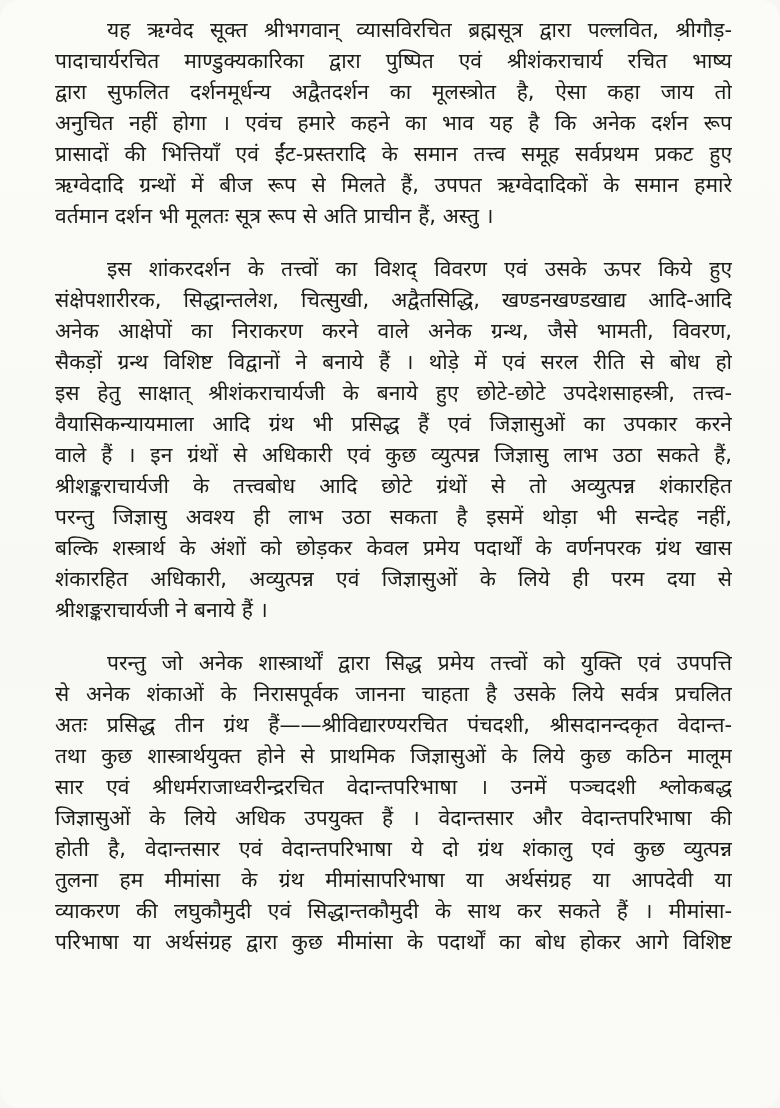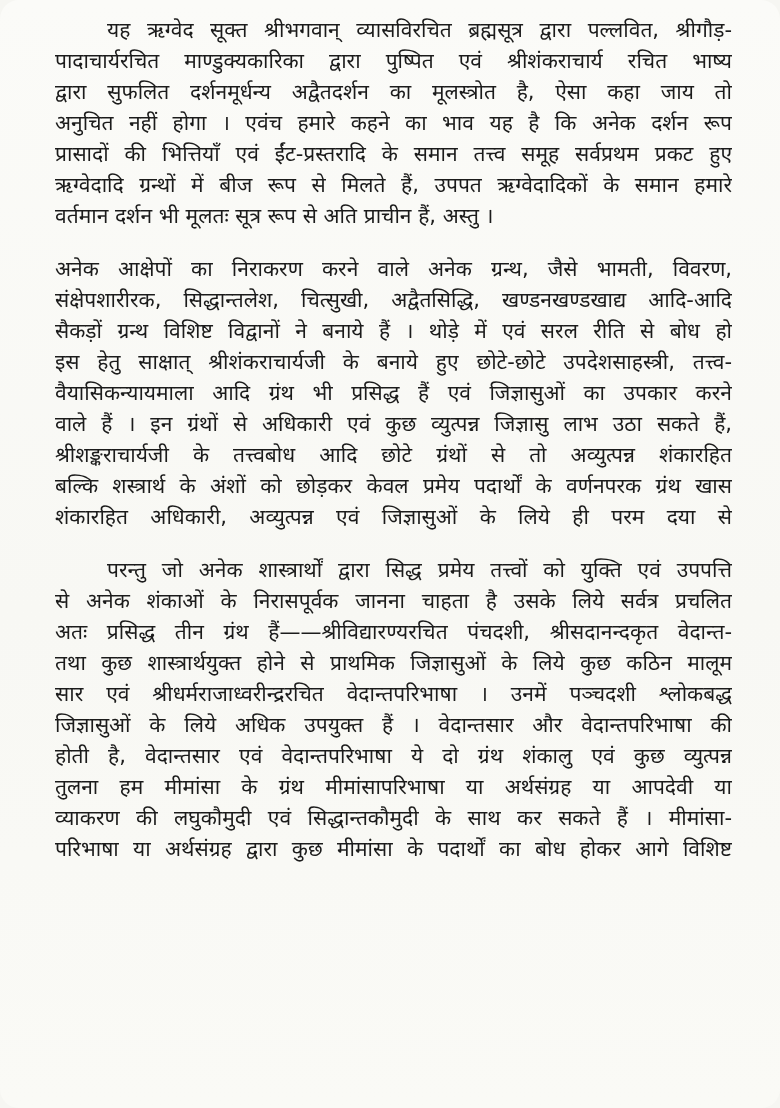--- a/index.html
+++ b/index.html
@@ -53,29 +53,32 @@
       <div class="paragraph">
         <div class="line justified first">यह ऋग्वेद सूक्त श्रीभगवान् व्यासविरचित ब्रह्मसूत्र द्वारा पल्लवित, श्रीगौड़-</div>
         <div class="line justified">पादाचार्यरचित माण्डुक्यकारिका द्वारा पुष्पित एवं  श्रीशंकराचार्य रचित भाष्य</div>
         <div class="line justified">द्वारा सुफलित दर्शनमूर्धन्य अद्वैतदर्शन का  मूलस्त्रोत है,  ऐसा कहा  जाय  तो</div>
         <div class="line justified">अनुचित नहीं होगा । एवंच हमारे कहने का भाव यह है  कि  अनेक दर्शन  रूप</div>
         <div class="line justified">प्रासादों की भित्तियाँ एवं ईंट-प्रस्तरादि के समान तत्त्व समूह सर्वप्रथम प्रकट हुए</div>
         <div class="line justified">ऋग्वेदादि ग्रन्थों में बीज रूप से मिलते हैं, उपपत ऋग्वेदादिकों के समान हमारे</div>
         <div class="line justified last">वर्तमान दर्शन भी मूलतः सूत्र रूप से अति प्राचीन हैं, अस्तु ।</div>
       </div>
       <div class="paragraph">
+        <div class="line justified first">इस शांकरदर्शन के तत्त्वों का  विशद्  विवरण एवं  उसके ऊपर  किये हुए</div>
+        <div class="line justified">संक्षेपशारीरक, सिद्धान्तलेश, चित्सुखी, अद्वैतसिद्धि, खण्डनखण्डखाद्य आदि-आदि</div>
         <div class="line justified">अनेक आक्षेपों का निराकरण करने वाले  अनेक ग्रन्थ,  जैसे भामती,  विवरण,</div>
-        <div class="line justified">संक्षेपशारीरक, सिद्धान्तलेश, चित्सुखी, अद्वैतसिद्धि, खण्डनखण्डखाद्य आदि-आदि</div>
         <div class="line justified">सैकड़ों ग्रन्थ विशिष्ट विद्वानों ने बनाये हैं । थोड़े में एवं सरल रीति से  बोध हो</div>
         <div class="line justified">इस हेतु साक्षात् श्रीशंकराचार्यजी के बनाये हुए छोटे-छोटे उपदेशसाहस्त्री, तत्त्व-</div>
         <div class="line justified">वैयासिकन्यायमाला आदि ग्रंथ भी प्रसिद्ध हैं  एवं  जिज्ञासुओं का  उपकार करने</div>
         <div class="line justified">वाले हैं । इन ग्रंथों से अधिकारी एवं कुछ व्युत्पन्न जिज्ञासु  लाभ उठा सकते हैं,</div>
         <div class="line justified">श्रीशङ्कराचार्यजी के तत्त्वबोध आदि छोटे  ग्रंथों  से  तो  अव्युत्पन्न  शंकारहित</div>
+        <div class="line justified">परन्तु जिज्ञासु अवश्य ही  लाभ उठा सकता  है  इसमें थोड़ा  भी  सन्देह  नहीं,</div>
         <div class="line justified">बल्कि शस्त्रार्थ के अंशों को छोड़कर केवल प्रमेय पदार्थों के वर्णनपरक ग्रंथ खास</div>
         <div class="line justified">शंकारहित अधिकारी,  अव्युत्पन्न एवं  जिज्ञासुओं के  लिये ही  परम  दया  से</div>
+        <div class="line justified last">श्रीशङ्कराचार्यजी ने बनाये हैं ।</div>
       </div>
       <div class="paragraph">
         <div class="line justified first">परन्तु जो अनेक शास्त्रार्थों द्वारा सिद्ध प्रमेय तत्त्वों को  युक्ति एवं उपपत्ति</div>
         <div class="line justified">से अनेक शंकाओं के निरासपूर्वक जानना चाहता है  उसके लिये सर्वत्र  प्रचलित</div>
         <div class="line justified">अतः प्रसिद्ध तीन ग्रंथ हैं——श्रीविद्यारण्यरचित  पंचदशी,  श्रीसदानन्दकृत वेदान्त-</div>
         <div class="line justified">तथा कुछ शास्त्रार्थयुक्त होने से  प्राथमिक जिज्ञासुओं के  लिये कुछ कठिन मालूम</div>
         <div class="line justified">सार एवं श्रीधर्मराजाध्वरीन्द्ररचित वेदान्तपरिभाषा ।  उनमें पञ्चदशी श्लोकबद्ध</div>
         <div class="line justified">जिज्ञासुओं के लिये अधिक  उपयुक्त हैं ।  वेदान्तसार और  वेदान्तपरिभाषा की</div>
         <div class="line justified">होती है, वेदान्तसार एवं वेदान्तपरिभाषा ये दो  ग्रंथ  शंकालु  एवं  कुछ  व्युत्पन्न</div>
         <div class="line justified">तुलना हम मीमांसा के ग्रंथ  मीमांसापरिभाषा या  अर्थसंग्रह  या  आपदेवी या</div>

